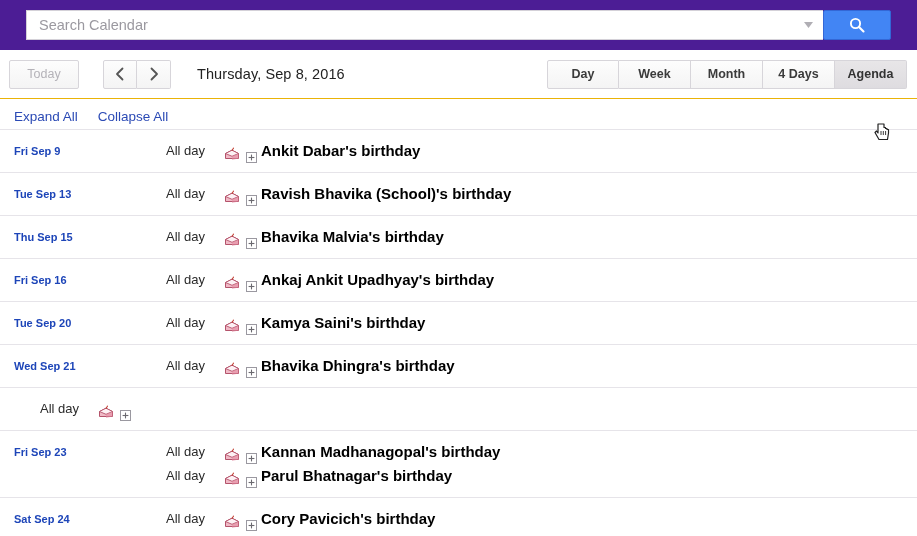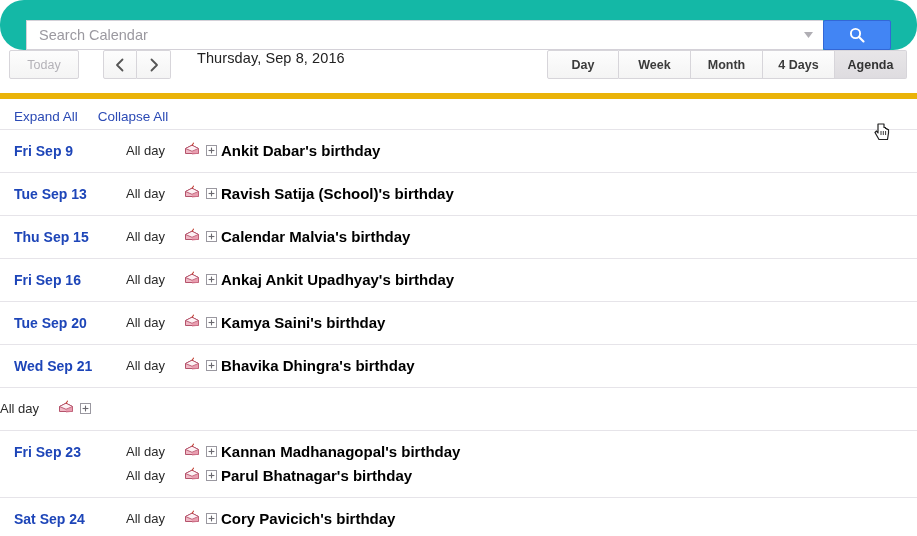--- a/index.html
+++ b/index.html
@@ -7,26 +7,25 @@
     margin: 0; padding: 0;
     width: 917px; height: 536px;
     background: #ffffff;
     font-family: "Liberation Sans", sans-serif;
     overflow: hidden;
   }
 
   
   .searchbar {
     height: 50px;
-    background: #14b8a6;
-    display: flex;
-    align-items: flex-end;
+    background: #4c1d95;
+    display: flex;
+    align-items: center;
     padding: 0 26px;
     position: relative;
-    border-radius: 24px;
   }
   .search-wrap {
     display: flex;
     align-items: stretch;
     height: 30px;
     width: 100%;
   }
   .search-field {
     flex: 1 1 auto;
     background: #ffffff;
@@ -67,22 +66,23 @@
     align-items: center;
     justify-content: center;
     cursor: pointer;
   }
   .search-btn svg { display: block; }
 
   
   .toolbar {
     height: 49px;
     background: #ffffff;
-    border-bottom: 6px solid #eab308;
-    display: flex;
+    border-bottom: 1px solid #eab308;
+    display: flex;
+    align-items: center;
     padding: 0 10px 0 9px;
     position: relative;
   }
   .btn {
     font-family: "Liberation Sans", sans-serif;
     font-size: 13px;
     color: #444444;
     background: linear-gradient(to bottom, #fdfdfd, #f4f4f4);
     border: 1px solid #d7d5da;
     border-radius: 2px;
@@ -166,35 +166,36 @@
     display: flex;
     border-top: 1px solid #e6e4e9;
     padding: 0;
     align-items: stretch;
   }
   .daygroup:first-child { border-top: 1px solid #e6e4e9; }
   .day-date {
     flex: 0 0 auto;
     width: 126px;
     padding: 9px 0 9px 14px;
-    font-size: 14px;
+    font-size: 11px;
     font-weight: bold;
     color: #1d45b8;
     cursor: pointer;
     line-height: 24px;
   }
   .day-events {
     flex: 1 1 auto;
     padding: 9px 0 9px 0;
   }
   .event-row {
     display: flex;
-    align-items: flex-start;
+    align-items: center;
     height: 24px;
     line-height: 24px;
+    margin-left: 40px;
   }
   .event-time {
     flex: 0 0 auto;
     width: 58px;
     font-size: 13px;
     color: #2a2a2a;
   }
   .cake-icon {
     flex: 0 0 auto;
     width: 16px;
@@ -329,41 +330,41 @@
               <path d="M1.5 6.5 L8 3.2 L14.5 6.5 L14.5 11.5 L1.5 11.5 Z" fill="#f0b9c6" stroke="#b4536b" stroke-width="1"></path>
               <path d="M1.5 6.5 L8 3.2 L14.5 6.5 L8 9.3 Z" fill="#fdf1f4" stroke="#b4536b" stroke-width="0.9"></path>
               <path d="M8 3.2 L8 9.3 L14.5 6.5 L14.5 11.5 L8 13 Z" fill="#e2899e" opacity="0.55"></path>
               <path d="M8.2 3.2 C8.2 2.2 9.6 2.1 9.4 1.1" fill="none" stroke="#c0392b" stroke-width="1.1" stroke-linecap="round"></path>
             </svg></span>
           <span class="plus-icon"><svg width="11" height="11" viewBox="0 0 11 11">
               <rect x="0.5" y="0.5" width="10" height="10" fill="#ffffff" stroke="#9a98a0" stroke-width="1"></rect>
               <line x1="5.5" y1="2.6" x2="5.5" y2="8.4" stroke="#6b6970" stroke-width="1.1"></line>
               <line x1="2.6" y1="5.5" x2="8.4" y2="5.5" stroke="#6b6970" stroke-width="1.1"></line>
             </svg></span>
-          <span class="event-title">Ravish Satija (School)'s birthday</span>
+          <span class="event-title">Ravish Bhavika (School)'s birthday</span>
         </div>
       </div>
     </div>
     <div class="daygroup">
       <div class="day-date">Thu Sep 15</div>
       <div class="day-events">
         <div class="event-row">
           <span class="event-time">All day</span>
           <span class="cake-icon"><svg width="16" height="14" viewBox="0 0 16 14">
               <path d="M1.5 6.5 L8 3.2 L14.5 6.5 L14.5 11.5 L1.5 11.5 Z" fill="#f0b9c6" stroke="#b4536b" stroke-width="1"></path>
               <path d="M1.5 6.5 L8 3.2 L14.5 6.5 L8 9.3 Z" fill="#fdf1f4" stroke="#b4536b" stroke-width="0.9"></path>
               <path d="M8 3.2 L8 9.3 L14.5 6.5 L14.5 11.5 L8 13 Z" fill="#e2899e" opacity="0.55"></path>
               <path d="M8.2 3.2 C8.2 2.2 9.6 2.1 9.4 1.1" fill="none" stroke="#c0392b" stroke-width="1.1" stroke-linecap="round"></path>
             </svg></span>
           <span class="plus-icon"><svg width="11" height="11" viewBox="0 0 11 11">
               <rect x="0.5" y="0.5" width="10" height="10" fill="#ffffff" stroke="#9a98a0" stroke-width="1"></rect>
               <line x1="5.5" y1="2.6" x2="5.5" y2="8.4" stroke="#6b6970" stroke-width="1.1"></line>
               <line x1="2.6" y1="5.5" x2="8.4" y2="5.5" stroke="#6b6970" stroke-width="1.1"></line>
             </svg></span>
-          <span class="event-title">Calendar Malvia's birthday</span>
+          <span class="event-title">Bhavika Malvia's birthday</span>
         </div>
       </div>
     </div>
     <div class="daygroup">
       <div class="day-date">Fri Sep 16</div>
       <div class="day-events">
         <div class="event-row">
           <span class="event-time">All day</span>
           <span class="cake-icon"><svg width="16" height="14" viewBox="0 0 16 14">
               <path d="M1.5 6.5 L8 3.2 L14.5 6.5 L14.5 11.5 L1.5 11.5 Z" fill="#f0b9c6" stroke="#b4536b" stroke-width="1"></path>

